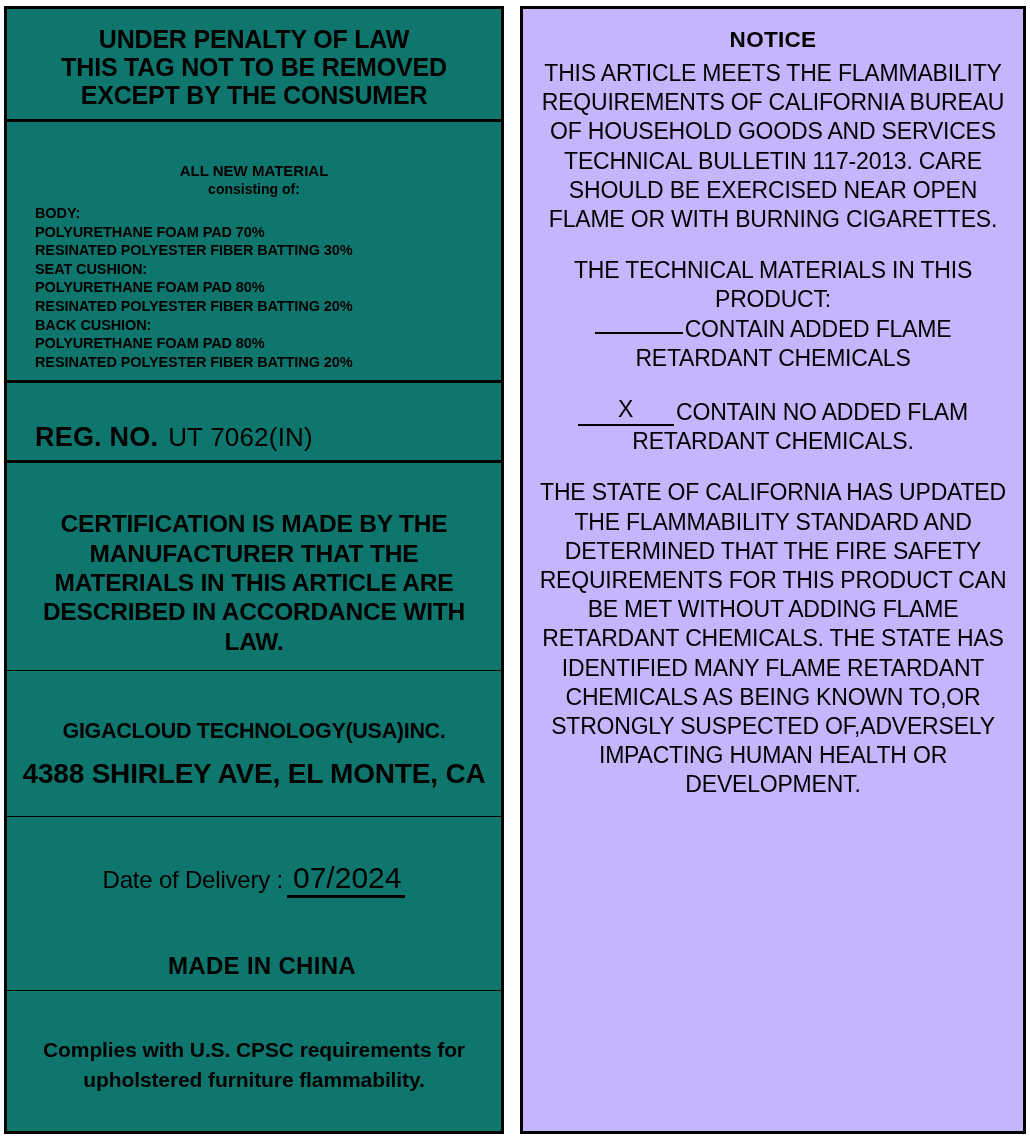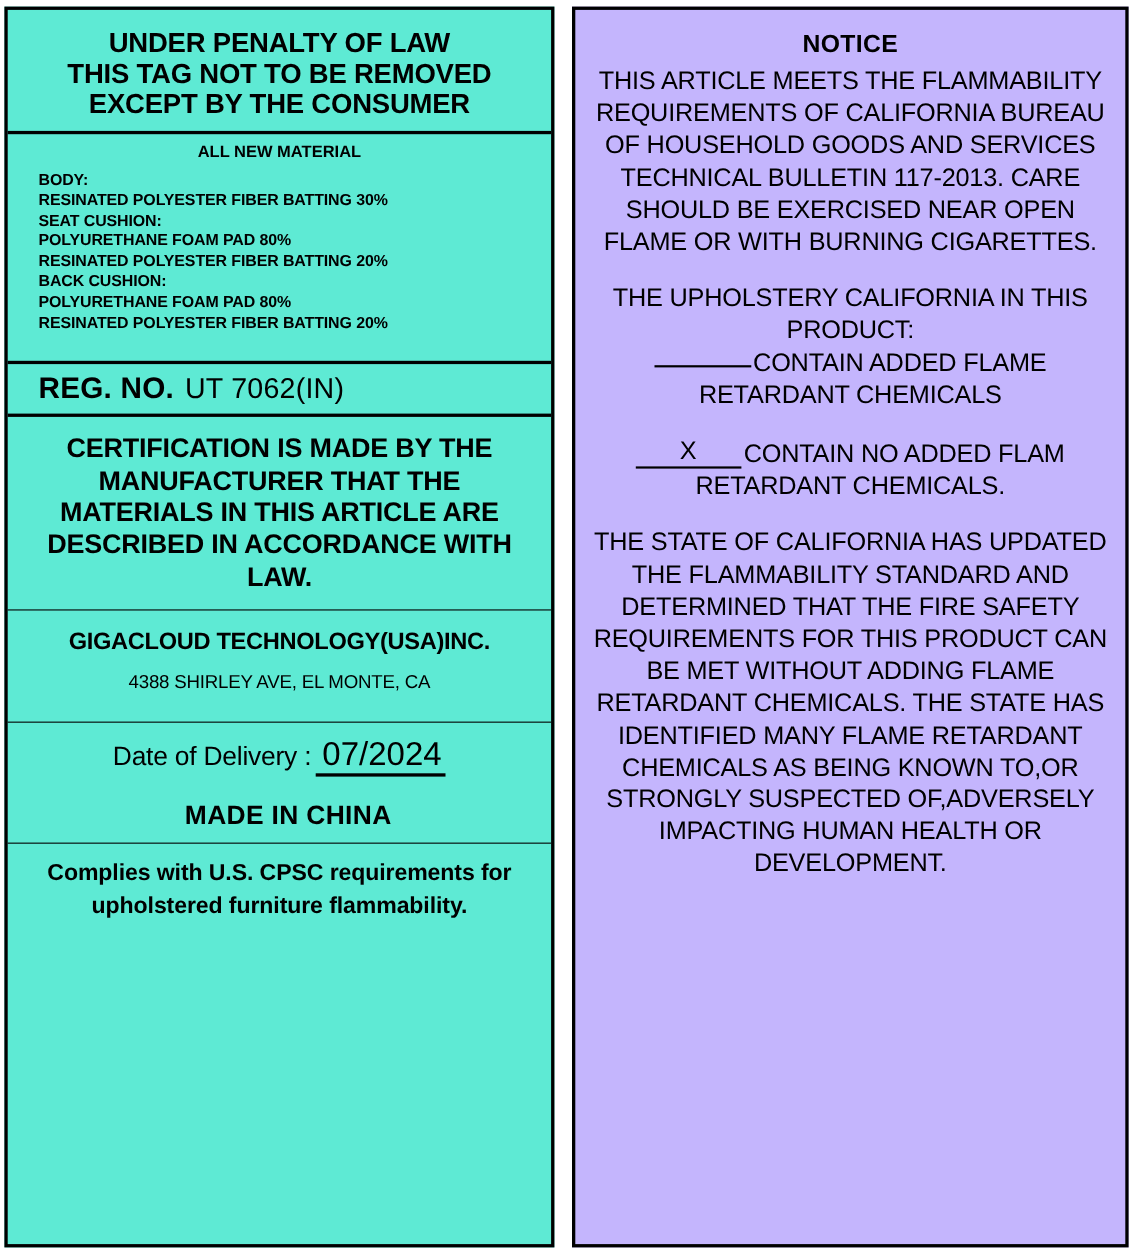--- a/index.html
+++ b/index.html
@@ -26,23 +26,24 @@
 
   
   .left-tag {
     position: absolute;
     left: 4px;
     top: 6px;
     width: 500px;
     height: 1128px;
     border: 3px solid #000;
     box-sizing: border-box;
-    background: #5eead4;
+    background: #0f766e;
     display: flex;
     flex-direction: column;
+    gap: 32px;
   }
   .sec {
     box-sizing: border-box;
     padding: 4px 6px;
   }
   .sec-border-bottom-thick { border-bottom: 3px solid #000; }
   .sec-border-bottom-thin  { border-bottom: 1.5px solid #000; }
 
   .penalty {
     text-align: center;
@@ -65,21 +66,21 @@
     font-weight: bold;
     font-size: 15px;
     line-height: 1.25;
   }
   .materials .mat-head .sub {
     font-size: 14px;
     font-weight: bold;
   }
   .materials ul {
     list-style: none;
-    margin: 6px 0 16px 0;
+    margin: 6px 0 0 0;
     padding: 0 0 0 22px;
   }
   .materials li {
     font-weight: bold;
     font-size: 14.5px;
     line-height: 1.28;
     letter-spacing: -0.1px;
     white-space: nowrap;
   }
 
@@ -120,22 +121,22 @@
     margin-bottom: 18px;
   }
   .company {
     font-weight: bold;
     font-size: 21.5px;
     letter-spacing: -0.3px;
     margin-bottom: 14px;
     white-space: nowrap;
   }
   .addr1 {
-    font-weight: normal;
-    font-size: 17px;
+    font-weight: bold;
+    font-size: 28px;
     letter-spacing: -0.2px;
     margin-bottom: 12px;
     white-space: nowrap;
   }
   .addr2 {
     font-weight: bold;
     font-size: 21.5px;
     letter-spacing: 0.2px;
   }
 
@@ -231,23 +232,25 @@
 
     <div class="sec penalty sec-border-bottom-thick">
       <div>UNDER PENALTY OF LAW</div>
       <div class="l3">THIS TAG NOT TO BE REMOVED</div>
       <div>EXCEPT BY THE CONSUMER</div>
     </div>
 
     <div class="sec materials sec-border-bottom-thick">
       <div class="mat-head">
         <div>ALL NEW MATERIAL</div>
+        <div class="sub">consisting of:</div>
       </div>
       <ul>
         <li>BODY:</li>
+        <li>POLYURETHANE FOAM PAD  70%</li>
         <li>RESINATED POLYESTER FIBER BATTING 30%</li>
         <li> SEAT CUSHION:</li>
         <li>POLYURETHANE FOAM PAD 80%</li>
         <li>RESINATED POLYESTER FIBER BATTING 20%</li>
         <li>BACK CUSHION:</li>
         <li>POLYURETHANE FOAM PAD 80%</li>
         <li>RESINATED POLYESTER FIBER BATTING 20%</li>
       </ul>
     </div>
 
@@ -274,21 +277,21 @@
 
     <div class="sec complies">Complies with U.S. CPSC requirements for  upholstered furniture flammability.</div>
 
   </div>
 
   <div class="right-tag">
     <div class="notice-title">NOTICE</div>
     <div class="notice-body">
       <p>THIS ARTICLE MEETS THE FLAMMABILITY REQUIREMENTS OF CALIFORNIA BUREAU OF HOUSEHOLD GOODS AND SERVICES TECHNICAL BULLETIN 117-2013. CARE SHOULD BE EXERCISED NEAR OPEN FLAME OR WITH BURNING CIGARETTES.</p>
       <div class="gap"></div>
-      <p>THE UPHOLSTERY CALIFORNIA IN THIS PRODUCT:</p>
+      <p>THE TECHNICAL MATERIALS IN THIS PRODUCT:</p>
       <div class="indent-block">
         <span class="blank-line"></span><span>CONTAIN ADDED FLAME RETARDANT CHEMICALS</span>
       </div>
       <div class="gap"></div>
       <div class="indent-block">
         <span class="x-line">X</span><span>CONTAIN NO ADDED FLAM RETARDANT CHEMICALS.</span>
       </div>
       <div class="gap"></div>
       <p>THE STATE OF CALIFORNIA HAS UPDATED THE FLAMMABILITY STANDARD AND DETERMINED THAT THE FIRE SAFETY REQUIREMENTS FOR THIS PRODUCT CAN BE MET WITHOUT ADDING FLAME RETARDANT CHEMICALS. THE STATE HAS IDENTIFIED MANY FLAME RETARDANT CHEMICALS AS BEING KNOWN TO,OR STRONGLY SUSPECTED OF,ADVERSELY IMPACTING HUMAN HEALTH OR DEVELOPMENT.</p>
     </div>

